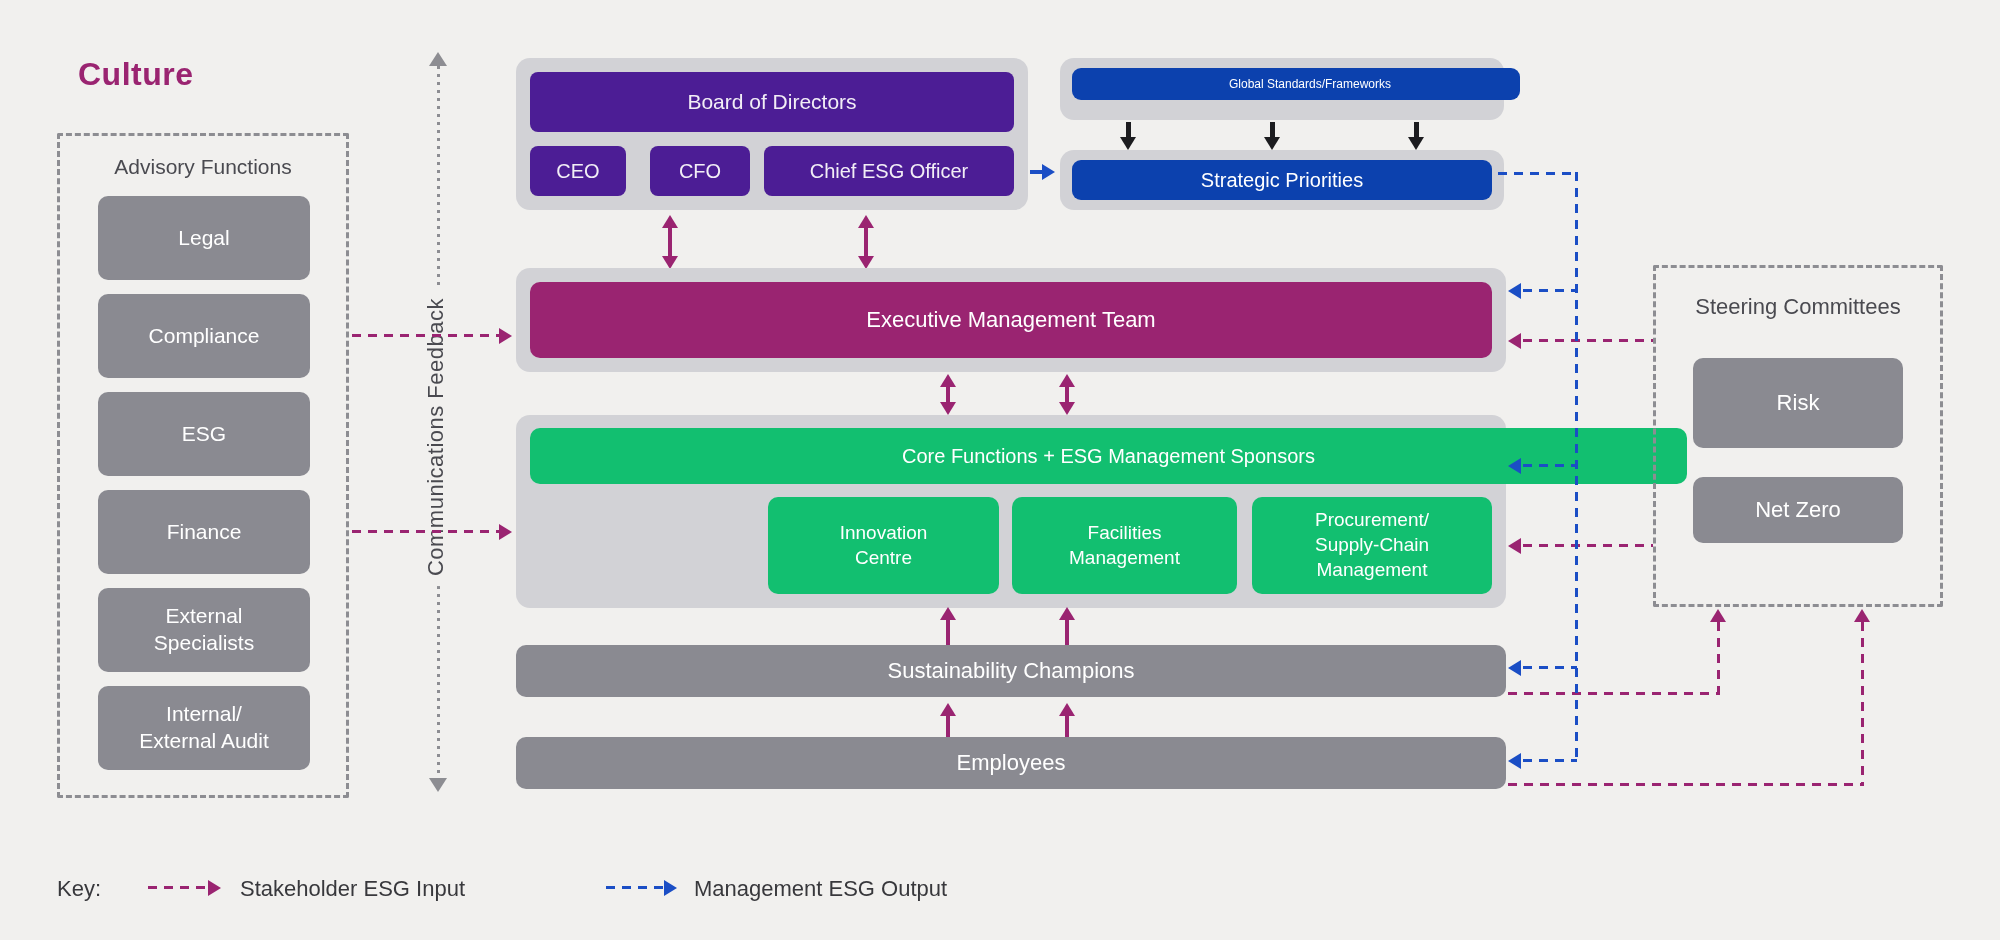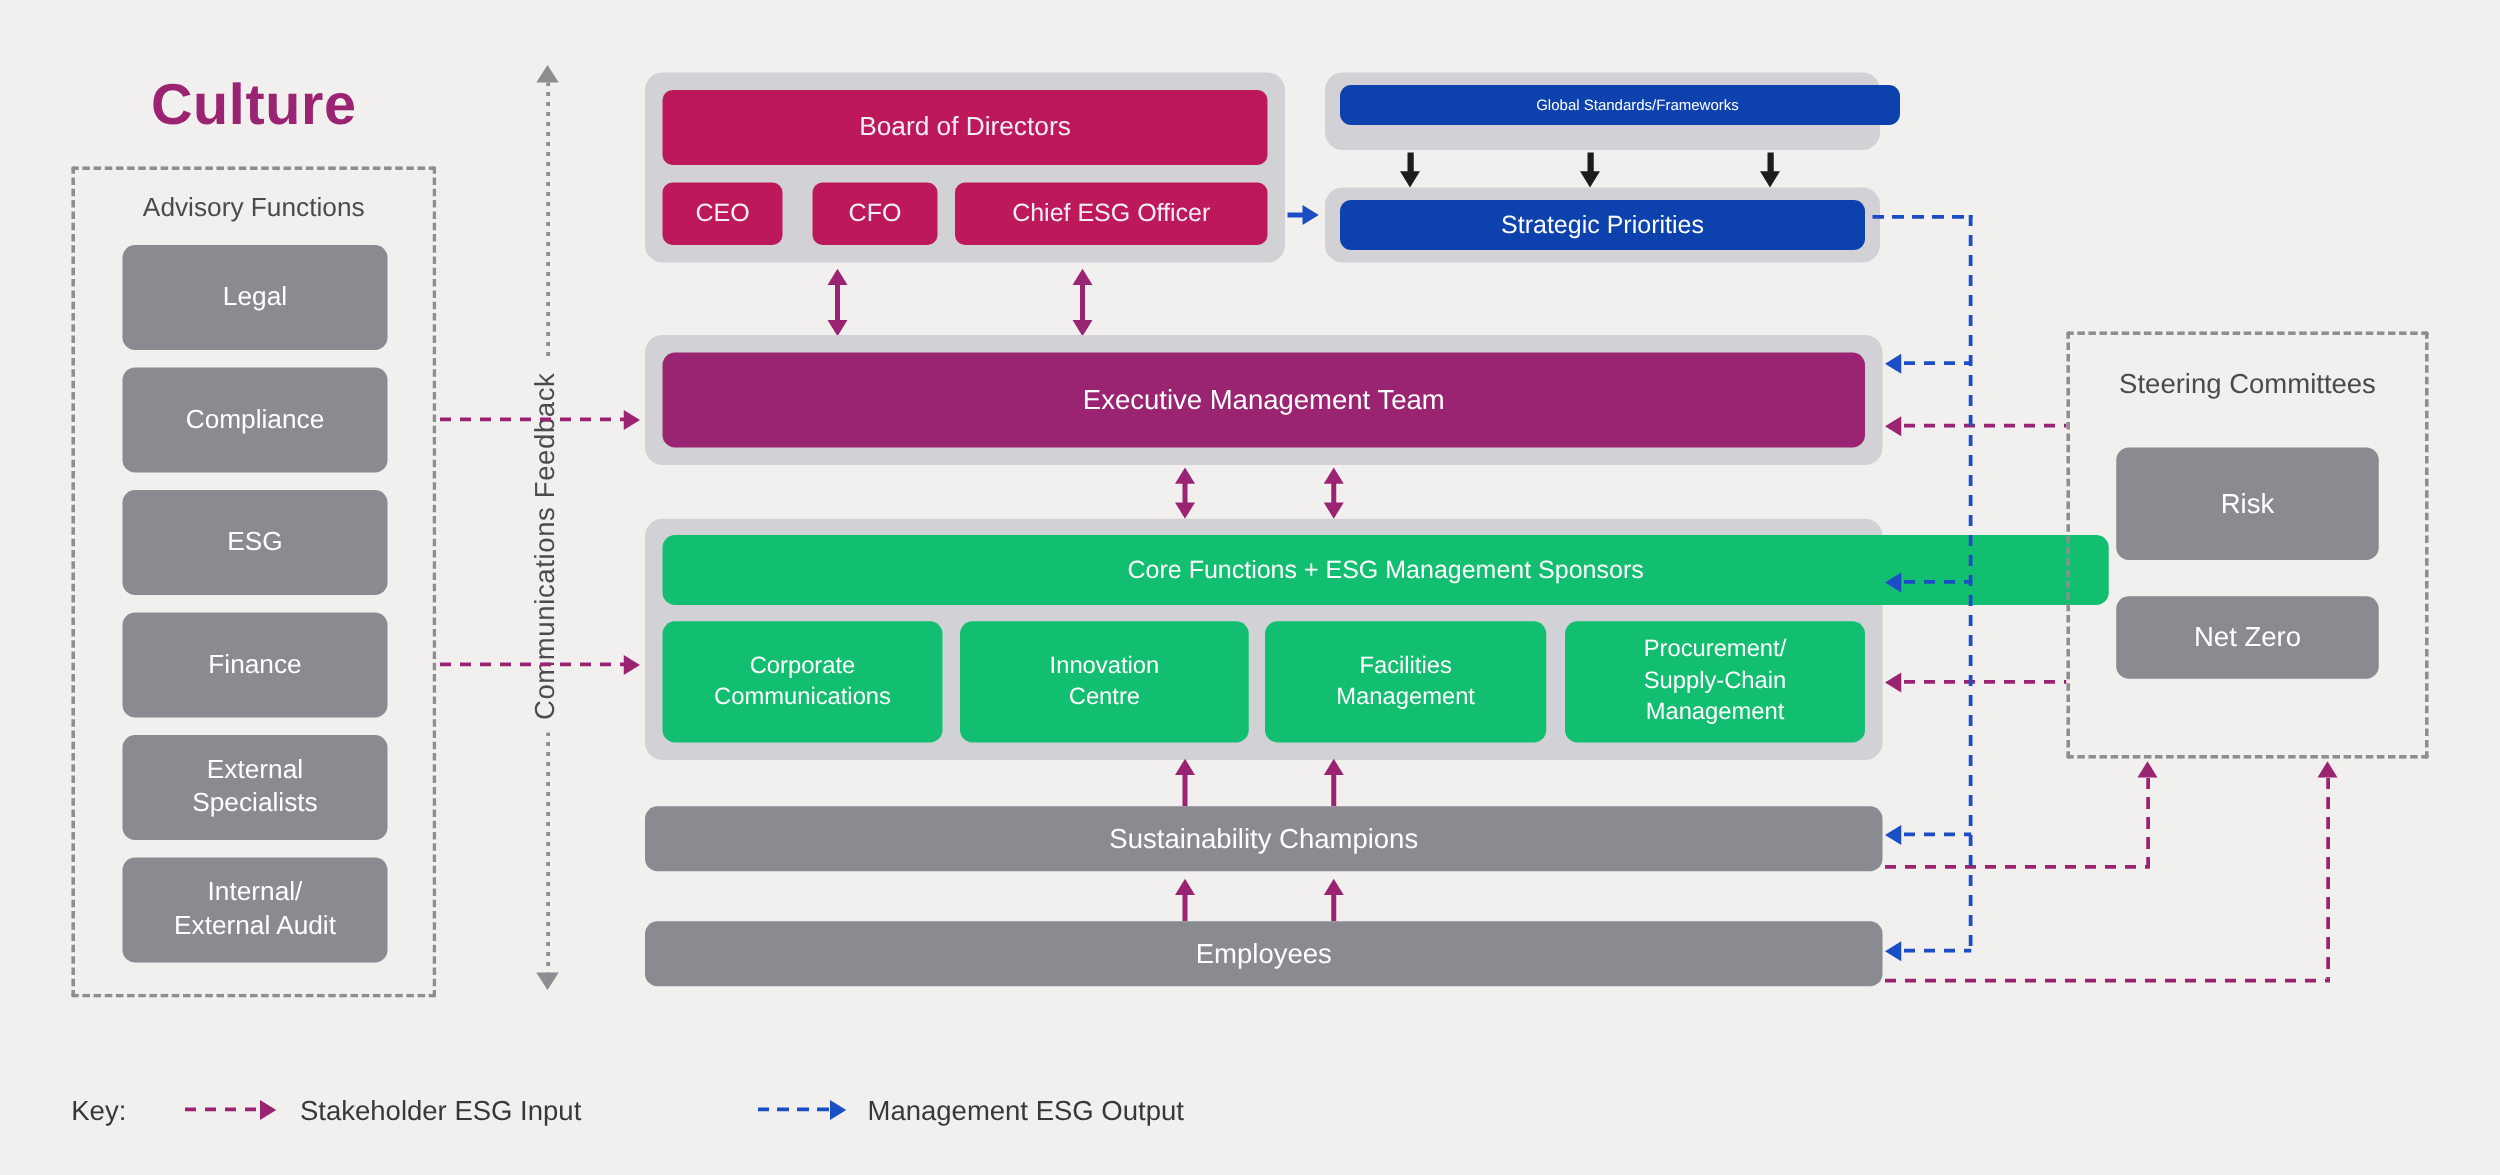--- a/index.html
+++ b/index.html
@@ -2,21 +2,21 @@
 <html><head>
 <meta charset="utf-8">
 <style>
   html,body{margin:0;padding:0;background:#f1f0ee;}
   #canvas{position:relative;width:2000px;height:940px;background:#f1f0ee;overflow:hidden;
           font-family:"Liberation Sans", sans-serif;}
   .ml{white-space:pre-line;}
   .ctr{display:flex;align-items:center;justify-content:center;text-align:center;}
   .container-gray{position:absolute;background:#d2d2d6;border-radius:14px;}
   .graybox{position:absolute;background:#8a8a91;color:#ffffff;border-radius:10px;line-height:1.28;}
-  .purplebox{position:absolute;background:#be185d;color:#f2eef6;border-radius:8px;}
+  .purplebox{position:absolute;background:#4c1d95;color:#f2eef6;border-radius:8px;}
   .bluebox{position:absolute;background:#0c41ae;color:#ffffff;border-radius:9px;}
   .greenbox{position:absolute;background:#12bf70;color:#ffffff;border-radius:10px;line-height:1.3;}
   .magentabox{position:absolute;background:#9a2471;color:#ffffff;border-radius:10px;}
   .dashedbox{position:absolute;border:3px dashed #8d8d92;border-radius:2px;}
   .label{position:absolute;color:#4a4a50;}
   
   .hdash-m{position:absolute;height:3px;background:repeating-linear-gradient(90deg,#9a2471 0 9px,transparent 9px 16px);}
   .vdash-m{position:absolute;width:3px;background:repeating-linear-gradient(180deg,#9a2471 0 9px,transparent 9px 16px);}
   .hdash-b{position:absolute;height:3px;background:repeating-linear-gradient(90deg,#1b4ec5 0 9px,transparent 9px 16px);}
   .vdash-b{position:absolute;width:3px;background:repeating-linear-gradient(180deg,#1b4ec5 0 9px,transparent 9px 16px);}
@@ -30,21 +30,21 @@
   .tri.l-m{border-top:8px solid transparent;border-bottom:8px solid transparent;border-right:13px solid #9a2471;}
   .tri.u-m{border-left:8px solid transparent;border-right:8px solid transparent;border-bottom:13px solid #9a2471;}
   .tri.d-m{border-left:8px solid transparent;border-right:8px solid transparent;border-top:13px solid #9a2471;}
   .tri.r-b{border-top:8px solid transparent;border-bottom:8px solid transparent;border-left:13px solid #1b4ec5;}
   .tri.l-b{border-top:8px solid transparent;border-bottom:8px solid transparent;border-right:13px solid #1b4ec5;}
   .tri.u-g{border-left:9px solid transparent;border-right:9px solid transparent;border-bottom:14px solid #8d8d92;}
   .tri.d-g{border-left:9px solid transparent;border-right:9px solid transparent;border-top:14px solid #8d8d92;}
   .tri.d-k{border-left:8px solid transparent;border-right:8px solid transparent;border-top:13px solid #1c1c1f;}
   .fb-label{position:absolute;writing-mode:vertical-rl;transform:rotate(180deg);
             background:#f1f0ee;color:#4a4a50;font-size:22px;padding:10px 3px;letter-spacing:0.5px;}
-  .title{position:absolute;color:#9a2471;font-size:46px;font-weight:800;text-align:center;letter-spacing:0.5px;}
+  .title{position:absolute;color:#9a2471;font-size:32px;font-weight:800;letter-spacing:0.5px;}
   .keytext{position:absolute;color:#38383c;font-size:22px;}
 </style>
 </head>
 <body>
 
 <div id="canvas">
 
   <div class="title" style="left:78px;top:56px;width:250px;">Culture</div>
 
   <div class="dashedbox" style="left:57px;top:133px;width:286px;height:659px;"></div>
@@ -97,22 +97,20 @@
 
   <div class="tri u-m" style="left:940px;top:374px;"></div>
   <div class="vsol-m" style="left:946px;top:385px;height:20px;"></div>
   <div class="tri d-m" style="left:940px;top:402px;"></div>
   <div class="tri u-m" style="left:1059px;top:374px;"></div>
   <div class="vsol-m" style="left:1065px;top:385px;height:20px;"></div>
   <div class="tri d-m" style="left:1059px;top:402px;"></div>
 
   <div class="container-gray" style="left:516px;top:415px;width:990px;height:193px;"></div>
   <div class="greenbox ctr" style="left:530px;top:428px;width:1157px;height:56px;font-size:20px;">Core Functions + ESG Management Sponsors</div>
-  <div class="greenbox ctr ml" style="left:530px;top:497px;width:224px;height:97px;font-size:19px;">Corporate
-Communications</div>
   <div class="greenbox ctr ml" style="left:768px;top:497px;width:231px;height:97px;font-size:19px;">Innovation
 Centre</div>
   <div class="greenbox ctr ml" style="left:1012px;top:497px;width:225px;height:97px;font-size:19px;">Facilities
 Management</div>
   <div class="greenbox ctr ml" style="left:1252px;top:497px;width:240px;height:97px;font-size:19px;">Procurement/
 Supply-Chain
 Management</div>
 
   <div class="tri u-m" style="left:940px;top:607px;"></div>
   <div class="vsol-m" style="left:946px;top:618px;height:27px;"></div>

